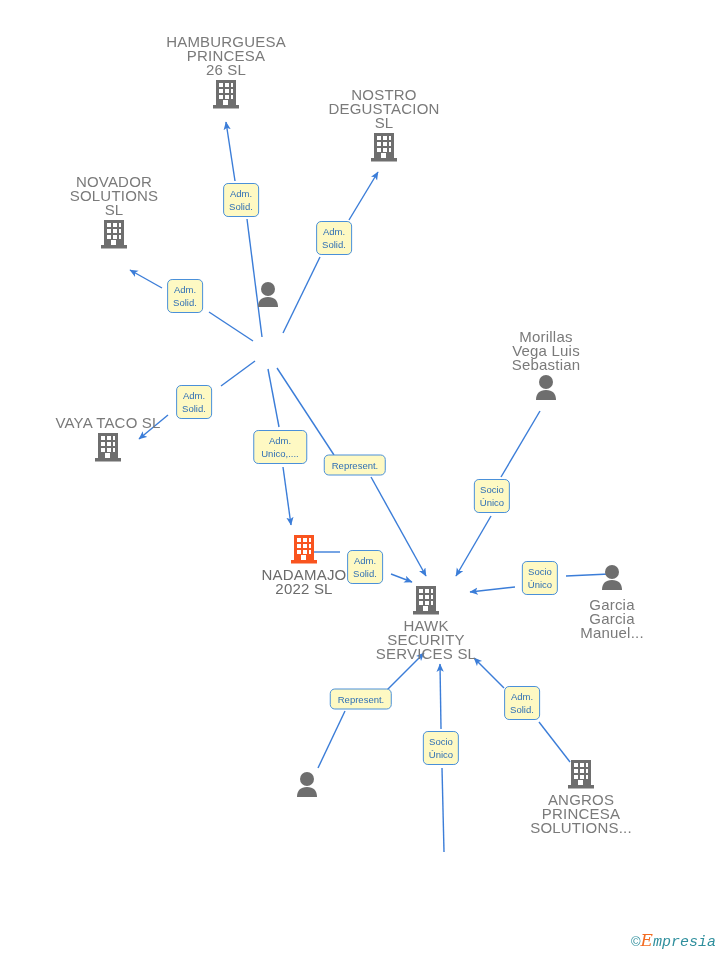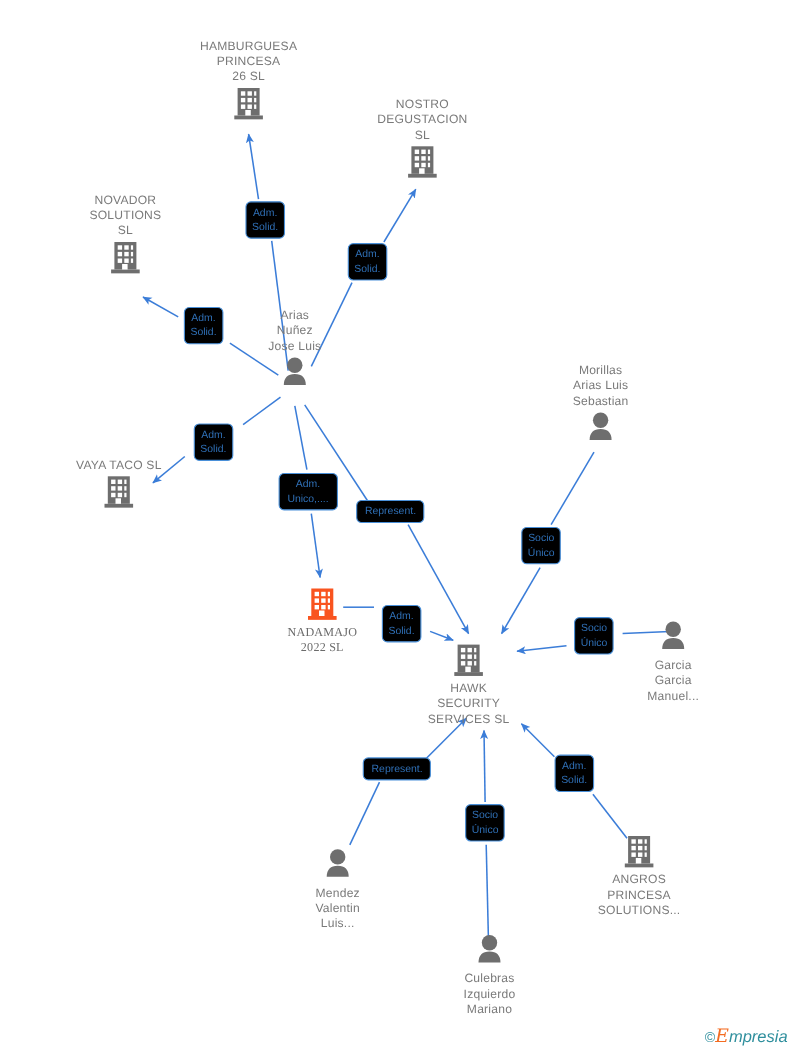--- a/index.html
+++ b/index.html
@@ -31,34 +31,34 @@
     text-align: center;
     transform: translateX(-60px);
   }
   .node .glyph {
     display: block;
     height: 34px;
     line-height: 0;
   }
   .node .caption {
     display: block;
-    font-size: 11px;
+    font-size: 15px;
     line-height: 14px;
     color: #7a7a7a;
     letter-spacing: 0.2px;
     white-space: pre-line;
   }
   .node.cap-top .caption { margin-bottom: 1px; }
   .node.cap-bottom .caption { margin-top: 1px; }
   .node.highlight .caption { color: #6b6b6b; }
 
   .rel {
     position: absolute;
     box-sizing: border-box;
-    background: #000000;
+    background: #fef9c3;
     border: 1px solid #4a90d9;
     border-radius: 5px;
     color: #2f6fb5;
     font-size: 9.5px;
     line-height: 13px;
     text-align: center;
     padding: 3px 5px;
     white-space: pre-line;
     transform: translate(-50%, -50%);
   }
@@ -77,21 +77,21 @@
     font-size: 13px;
   }
   #watermark .brandE {
     color: #f36c21;
     font-family: "DejaVu Serif", serif;
     font-style: italic;
     font-size: 17px;
   }
   #watermark .brandrest {
     color: #2f8f9d;
-    font-family: Liberation Sans, sans-serif;
+    font-family: Liberation Mono, monospace;
     font-style: italic;
     font-size: 15px;
   }
 </style>
 </head>
 <body>
 
 <div id="canvas">
 
   <svg id="edges" viewBox="0 0 728 960">
@@ -206,34 +206,31 @@
           <rect x="8" y="17" width="4" height="4"></rect>
             <rect x="14" y="17" width="4" height="4"></rect>
             <rect x="20" y="17" width="2" height="4"></rect>
           <rect x="12" y="22" width="5" height="5"></rect>
         </g>
       </svg>
     </span>
   </div>
 
   <div class="node cap-top" style="left:268px; top:280px;">
-    <span class="caption">Arias
-Nuñez
-Jose Luis</span>
     <span class="glyph">
       <svg width="28" height="30" viewBox="0 0 28 30">
         <circle cx="14" cy="9" r="7" fill="#6e6e6e"></circle>
         <path d="M14,17 C20.5,17 24,20.5 24,27 L4,27 C4,20.5 7.5,17 14,17 Z" fill="#6e6e6e"></path>
       </svg>
     </span>
   </div>
 
   <div class="node cap-top" style="left:546px; top:330px;">
     <span class="caption">Morillas
-Arias Luis
+Vega Luis
 Sebastian</span>
     <span class="glyph">
       <svg width="28" height="30" viewBox="0 0 28 30">
         <circle cx="14" cy="9" r="7" fill="#6e6e6e"></circle>
         <path d="M14,17 C20.5,17 24,20.5 24,27 L4,27 C4,20.5 7.5,17 14,17 Z" fill="#6e6e6e"></path>
       </svg>
     </span>
   </div>
 
   <div class="node cap-top" style="left:108px; top:416px;">
@@ -251,21 +248,21 @@
             <rect x="20" y="11" width="2" height="4"></rect>
           <rect x="8" y="17" width="4" height="4"></rect>
             <rect x="14" y="17" width="4" height="4"></rect>
             <rect x="20" y="17" width="2" height="4"></rect>
           <rect x="12" y="22" width="5" height="5"></rect>
         </g>
       </svg>
     </span>
   </div>
 
-  <div class="node cap-bottom highlight" style="left:293px; top:533px;font-family:Liberation Serif, serif;">
+  <div class="node cap-bottom highlight" style="left:304px; top:533px;">
     <span class="glyph">
       <svg width="30" height="32" viewBox="0 0 30 32">
         <rect x="5" y="2" width="20" height="25" fill="#f9541f"></rect>
         <rect x="2" y="27" width="26" height="3.5" fill="#f9541f"></rect>
         <g fill="#ffffff">
           <rect x="8" y="5" width="4" height="4"></rect>
             <rect x="14" y="5" width="4" height="4"></rect>
             <rect x="20" y="5" width="2" height="4"></rect>
           <rect x="8" y="11" width="4" height="4"></rect>
             <rect x="14" y="11" width="4" height="4"></rect>
@@ -317,23 +314,20 @@
 Manuel...</span>
   </div>
 
   <div class="node cap-bottom" style="left:307px; top:770px;">
     <span class="glyph">
       <svg width="28" height="30" viewBox="0 0 28 30">
         <circle cx="14" cy="9" r="7" fill="#6e6e6e"></circle>
         <path d="M14,17 C20.5,17 24,20.5 24,27 L4,27 C4,20.5 7.5,17 14,17 Z" fill="#6e6e6e"></path>
       </svg>
     </span>
-    <span class="caption">Mendez
-Valentin
-Luis...</span>
   </div>
 
   <div class="node cap-bottom" style="left:581px; top:758px;">
     <span class="glyph">
       <svg width="30" height="32" viewBox="0 0 30 32">
         <rect x="5" y="2" width="20" height="25" fill="#6e6e6e"></rect>
         <rect x="2" y="27" width="26" height="3.5" fill="#6e6e6e"></rect>
         <g fill="#ffffff">
           <rect x="8" y="5" width="4" height="4"></rect>
             <rect x="14" y="5" width="4" height="4"></rect>
@@ -346,31 +340,20 @@
             <rect x="20" y="17" width="2" height="4"></rect>
           <rect x="12" y="22" width="5" height="5"></rect>
         </g>
       </svg>
     </span>
     <span class="caption">ANGROS
 PRINCESA
 SOLUTIONS...</span>
   </div>
 
-  <div class="node cap-bottom" style="left:445px; top:848px;">
-    <span class="glyph">
-      <svg width="28" height="30" viewBox="0 0 28 30">
-        <circle cx="14" cy="9" r="7" fill="#6e6e6e"></circle>
-        <path d="M14,17 C20.5,17 24,20.5 24,27 L4,27 C4,20.5 7.5,17 14,17 Z" fill="#6e6e6e"></path>
-      </svg>
-    </span>
-    <span class="caption">Culebras
-Izquierdo
-Mariano</span>
-  </div>
 
   <div class="rel" style="left:241px; top:200px;">Adm.
 Solid.</div>
   <div class="rel" style="left:334px; top:238px;">Adm.
 Solid.</div>
   <div class="rel" style="left:185px; top:296px;">Adm.
 Solid.</div>
   <div class="rel" style="left:194px; top:402px;">Adm.
 Solid.</div>
   <div class="rel wide" style="left:280px; top:447px;">Adm.

